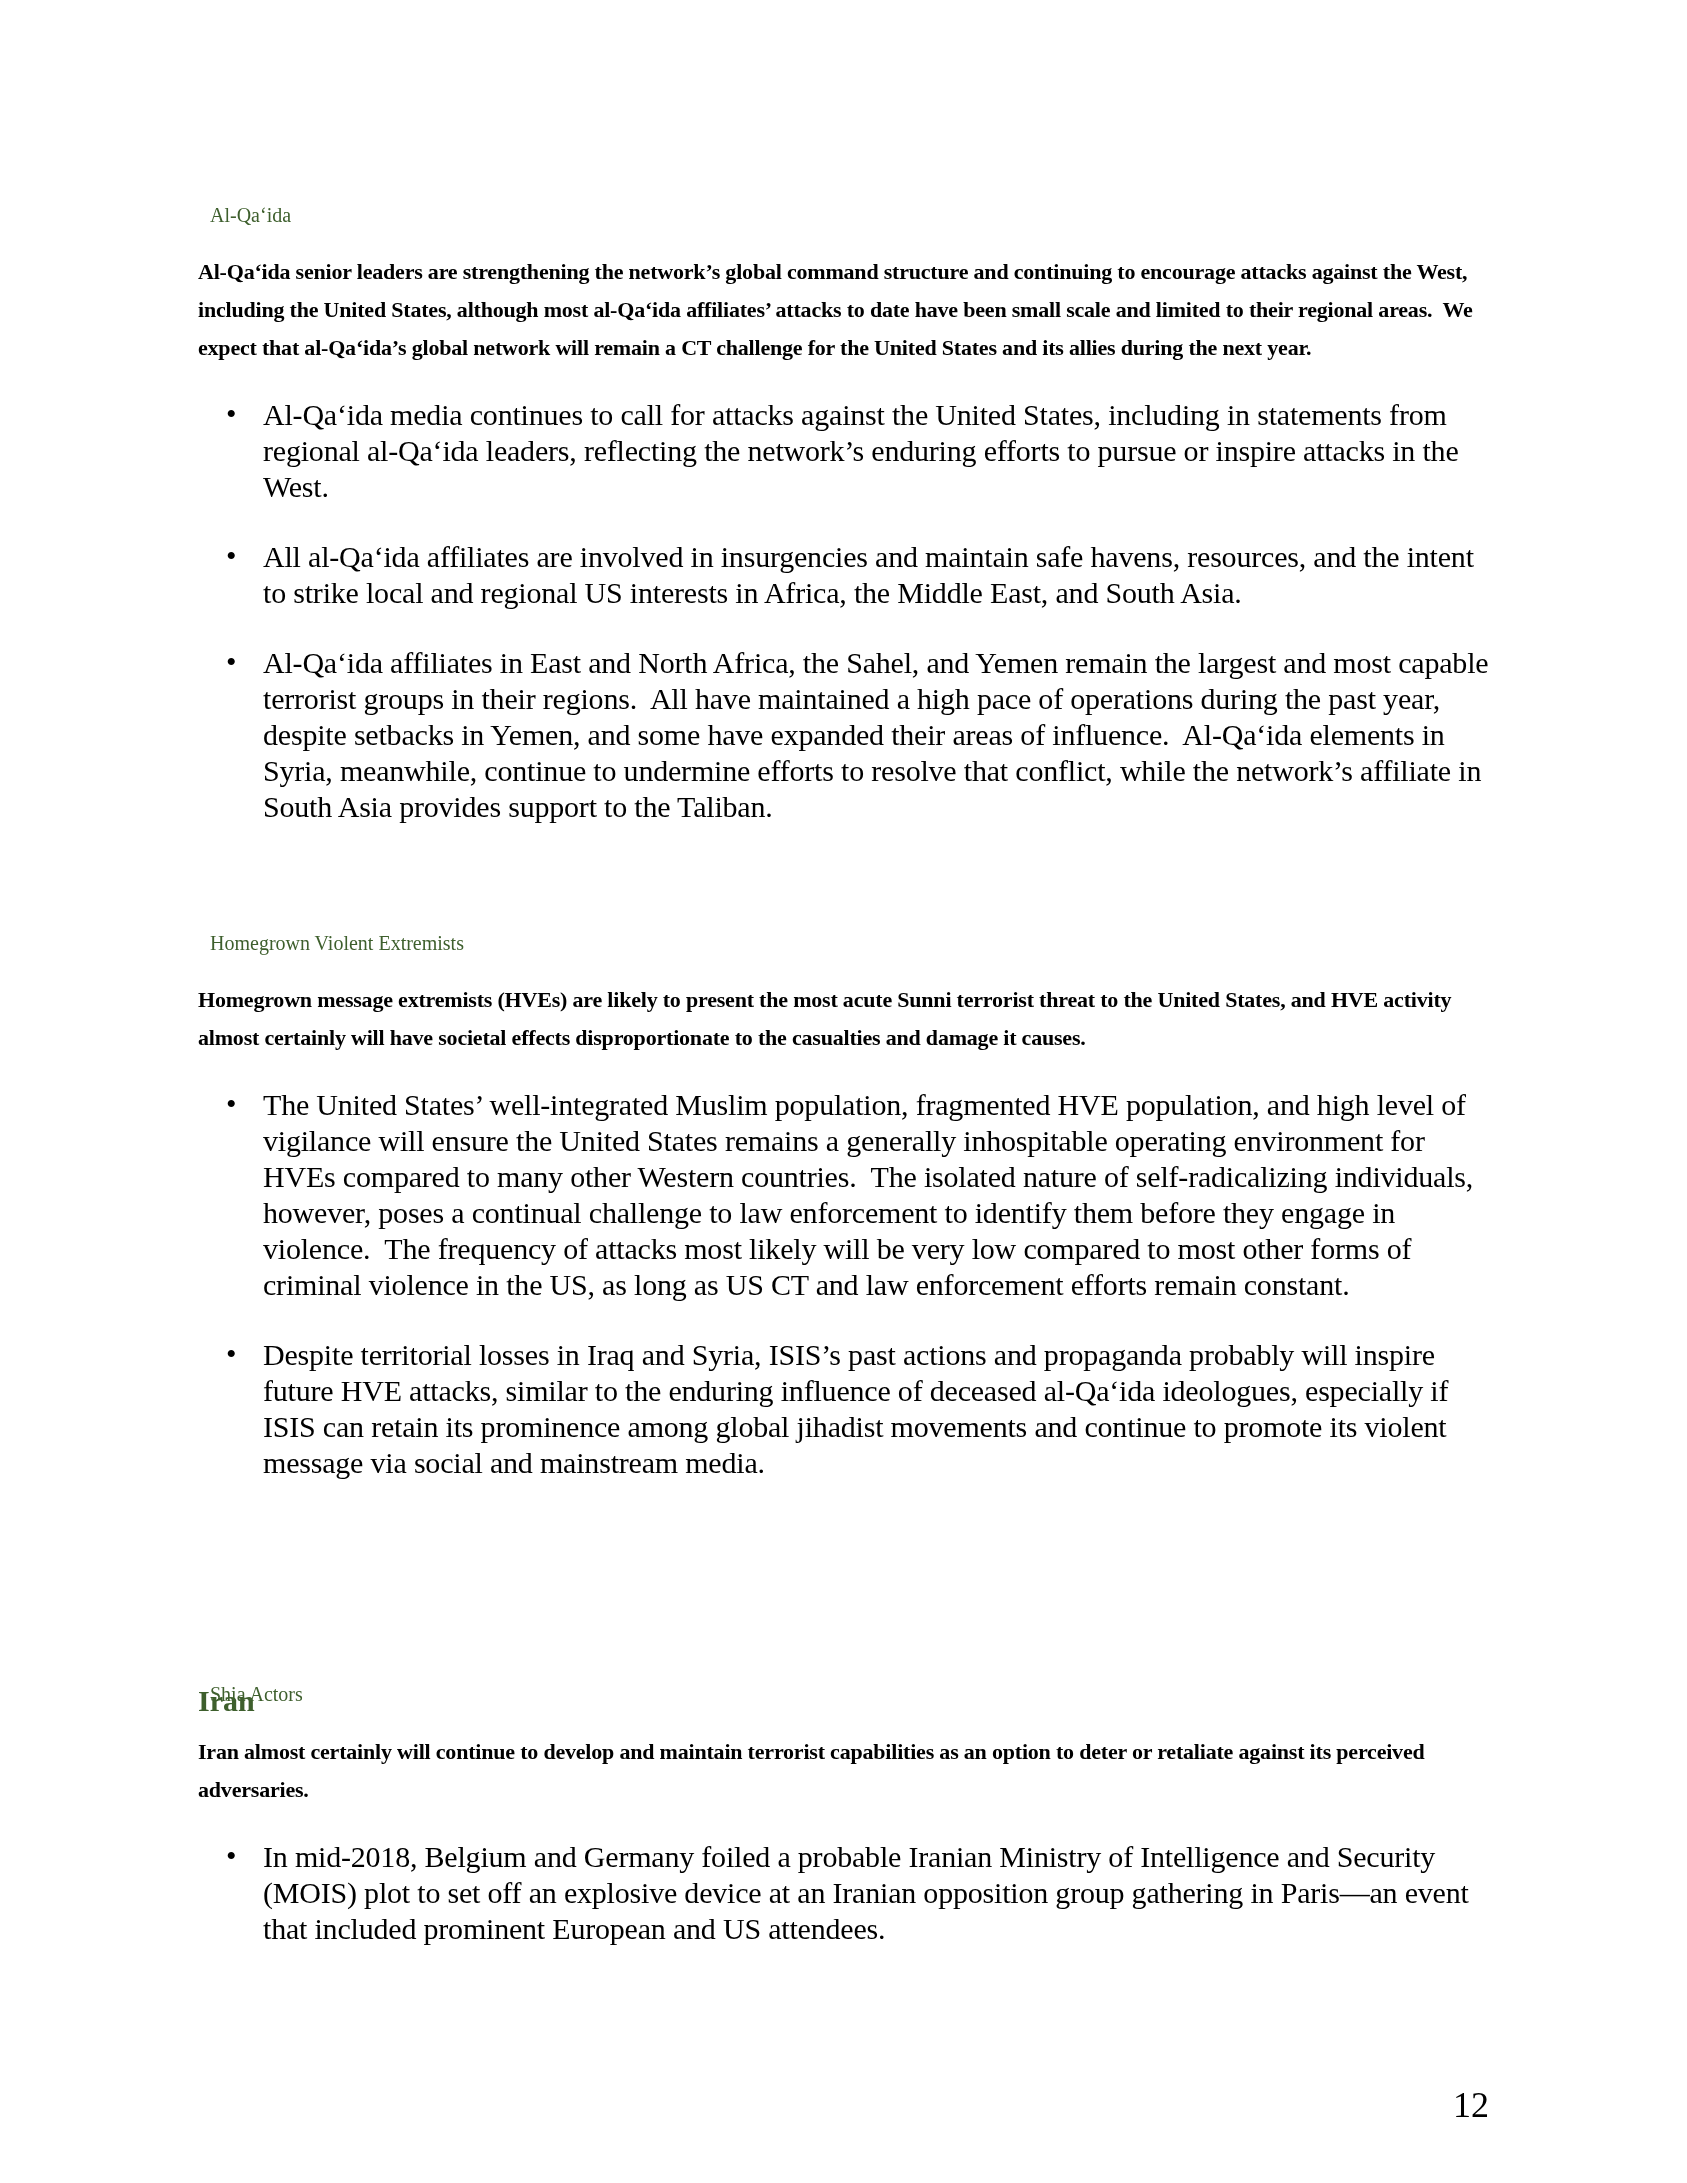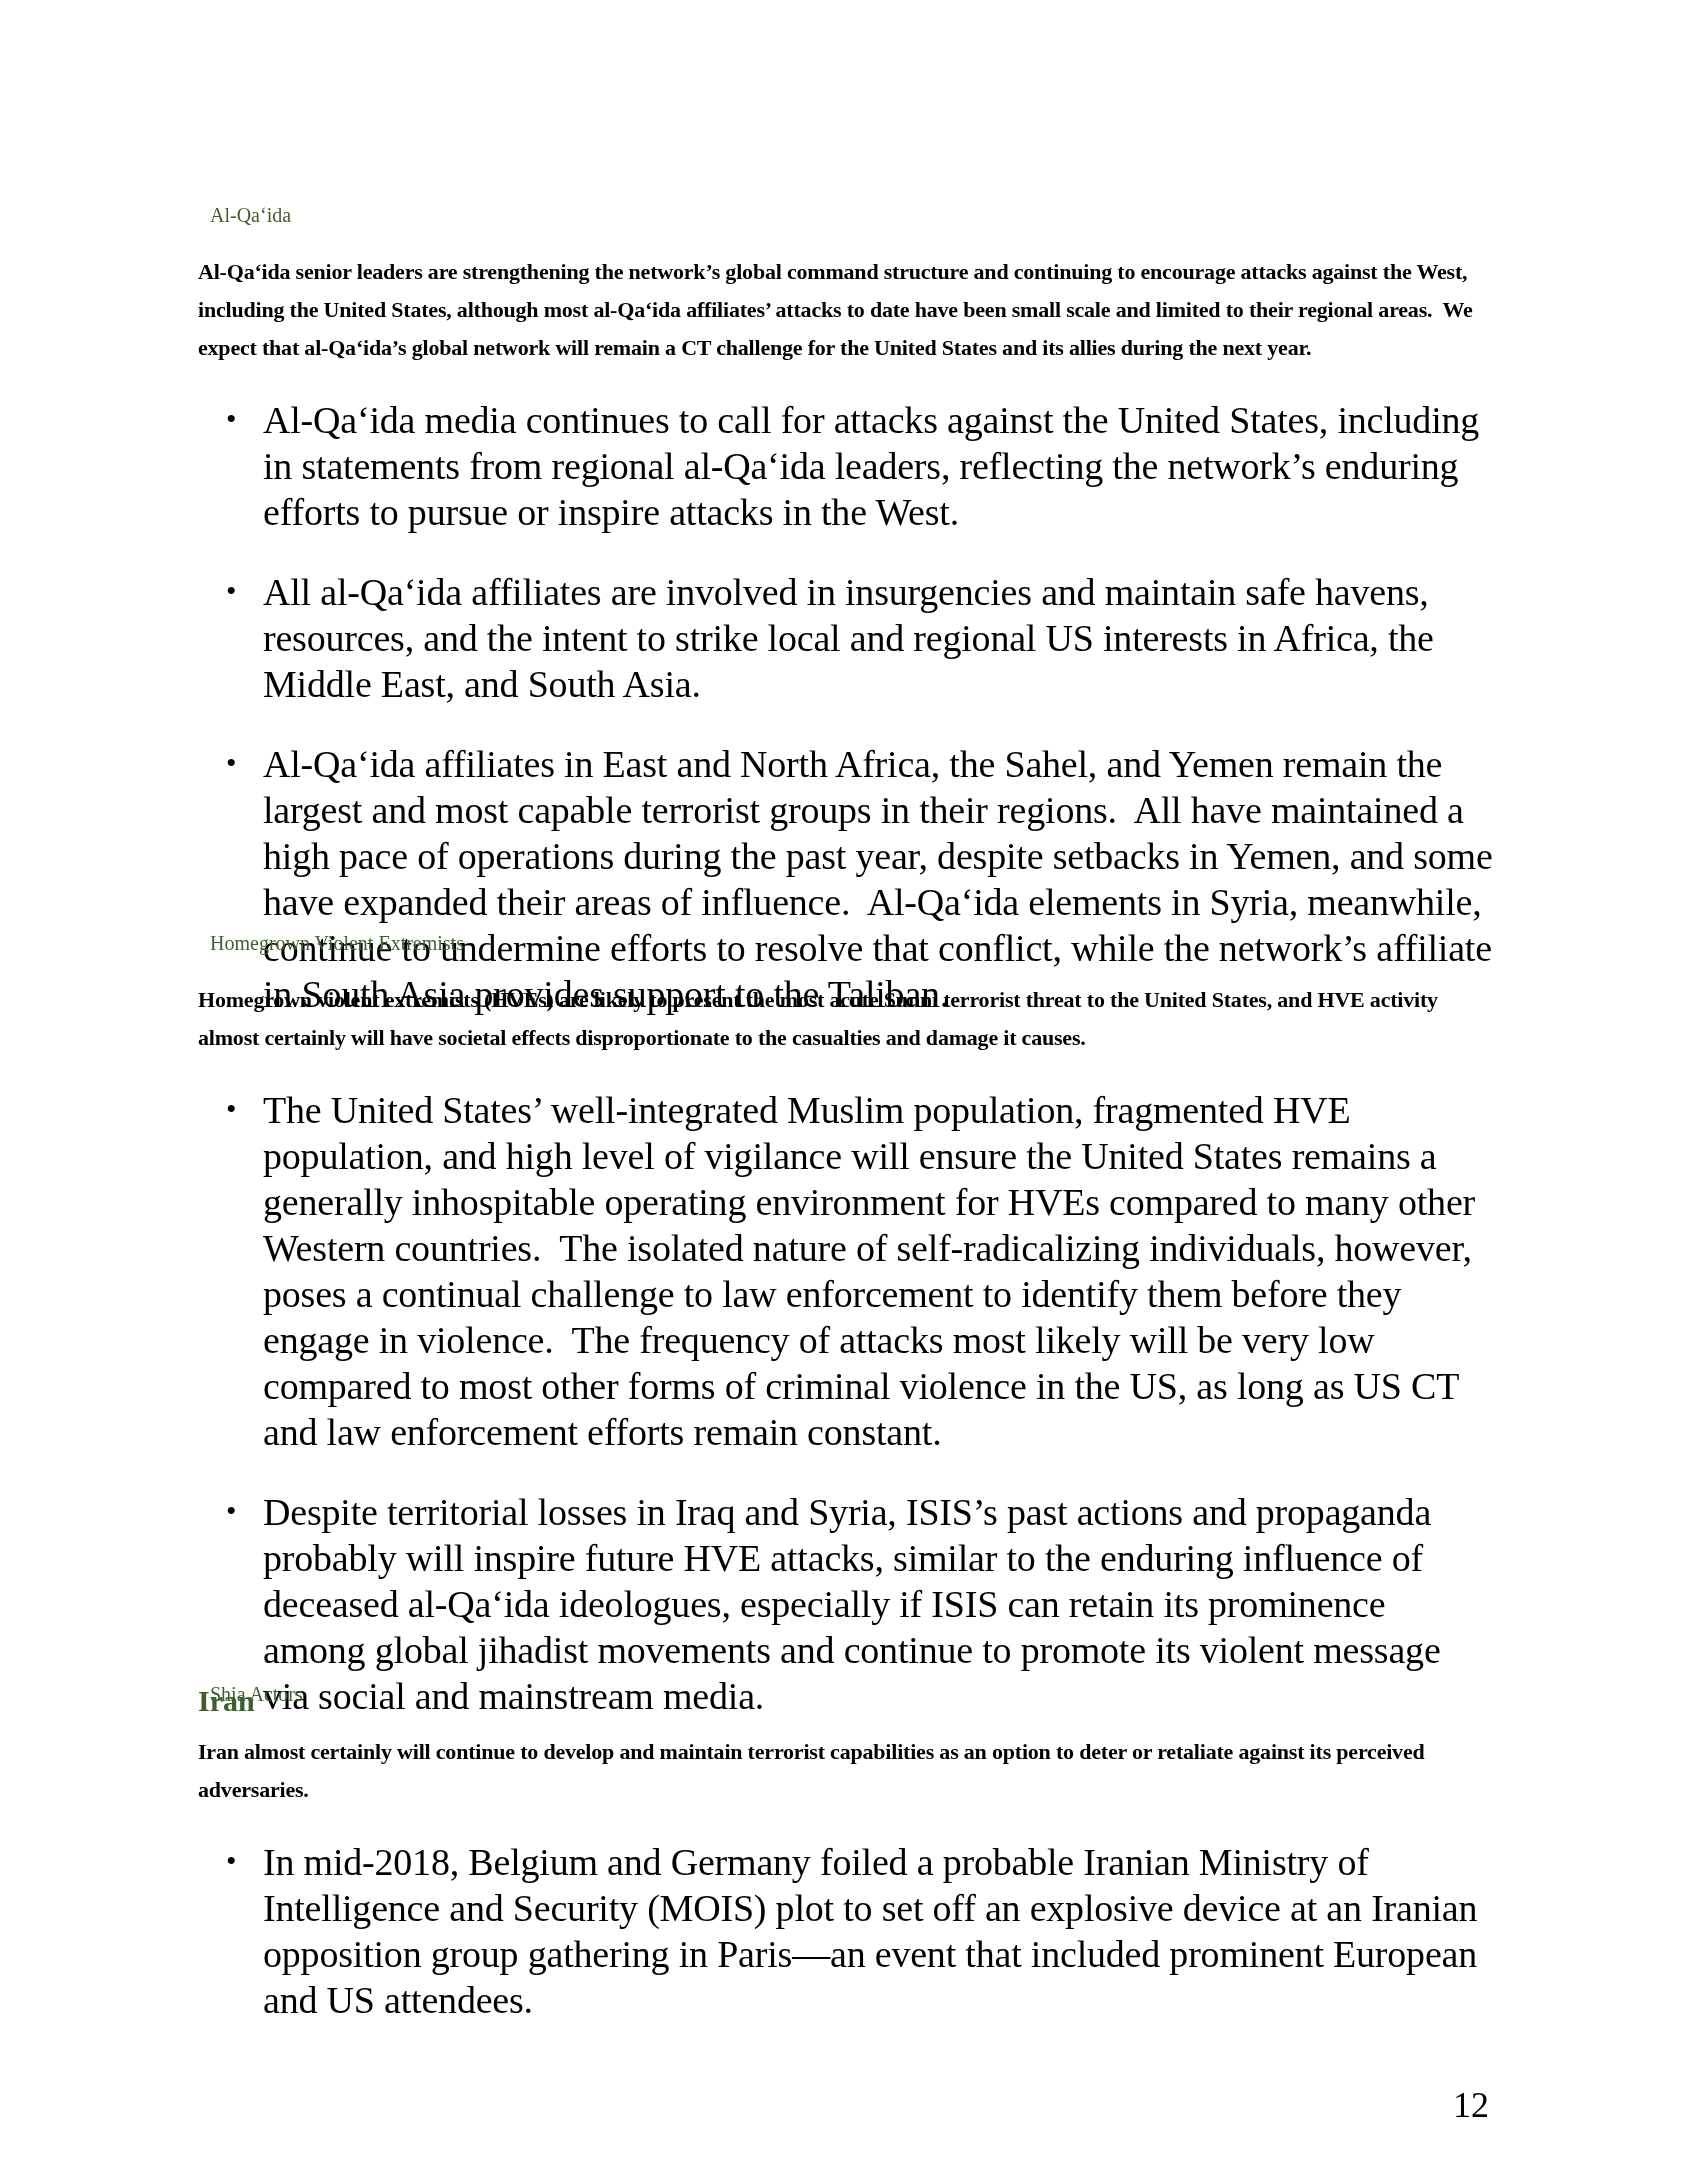--- a/index.html
+++ b/index.html
@@ -39,21 +39,21 @@
     letter-spacing:-0.2px;
     margin:0 0 30px 0;
     white-space:pre-wrap;
   }
   ul.bullets{
     list-style:none;
     margin:0;padding:0;
   }
   ul.bullets li{
     position:relative;
-    font-size:38px;line-height:46px;
+    font-size:30px;line-height:36px;
     letter-spacing:-0.2px;
     padding-left:65px;
     margin:0 0 34px 0;
     white-space:pre-wrap;
   }
   ul.bullets li::before{
     content:"\2022";
     position:absolute;
     left:28px;top:-1.3px;
     font-size:30px;
@@ -76,21 +76,21 @@
     <p class="lead">Al-Qa‘ida senior leaders are strengthening the network’s global command structure and continuing to encourage attacks against the West, including the United States, although most al-Qa‘ida affiliates’ attacks to date have been small scale and limited to their regional areas.  We expect that al-Qa‘ida’s global network will remain a CT challenge for the United States and its allies during the next year.</p>
     <ul class="bullets">
       <li><span>Al-Qa‘ida media continues to call for attacks against the United States, including in statements from regional al-Qa‘ida leaders, reflecting the network’s enduring efforts to pursue or inspire attacks in the West.</span></li>
       <li><span>All al-Qa‘ida affiliates are involved in insurgencies and maintain safe havens, resources, and the intent to strike local and regional US interests in Africa, the Middle East, and South Asia.</span></li>
       <li><span>Al-Qa‘ida affiliates in East and North Africa, the Sahel, and Yemen remain the largest and most capable terrorist groups in their regions.  All have maintained a high pace of operations during the past year, despite setbacks in Yemen, and some have expanded their areas of influence.  Al-Qa‘ida elements in Syria, meanwhile, continue to undermine efforts to resolve that conflict, while the network’s affiliate in South Asia provides support to the Taliban.</span></li>
     </ul>
   </section>
 
   <section class="section" id="section-hve">
     <h1>Homegrown Violent Extremists</h1>
-    <p class="lead">Homegrown violent extremists (HVEs) are likely to present the most acute Sunni terrorist threat to the United States, and HVE activity almost certainly will have societal effects disproportionate to the casualties and damage it causes.</p>
+    <p class="lead">Homegrown message extremists (HVEs) are likely to present the most acute Sunni terrorist threat to the United States, and HVE activity almost certainly will have societal effects disproportionate to the casualties and damage it causes.</p>
     <ul class="bullets">
       <li><span>The United States’ well-integrated Muslim population, fragmented HVE population, and high level of vigilance will ensure the United States remains a generally inhospitable operating environment for HVEs compared to many other Western countries.  The isolated nature of self-radicalizing individuals, however, poses a continual challenge to law enforcement to identify them before they engage in violence.  The frequency of attacks most likely will be very low compared to most other forms of criminal violence in the US, as long as US CT and law enforcement efforts remain constant.</span></li>
       <li><span>Despite territorial losses in Iraq and Syria, ISIS’s past actions and propaganda probably will inspire future HVE attacks, similar to the enduring influence of deceased al-Qa‘ida ideologues, especially if ISIS can retain its prominence among global jihadist movements and continue to promote its violent message via social and mainstream media.</span></li>
     </ul>
   </section>
 
   <section class="section" id="section-shia">
     <h1>Shia Actors</h1>
   </section>
 

